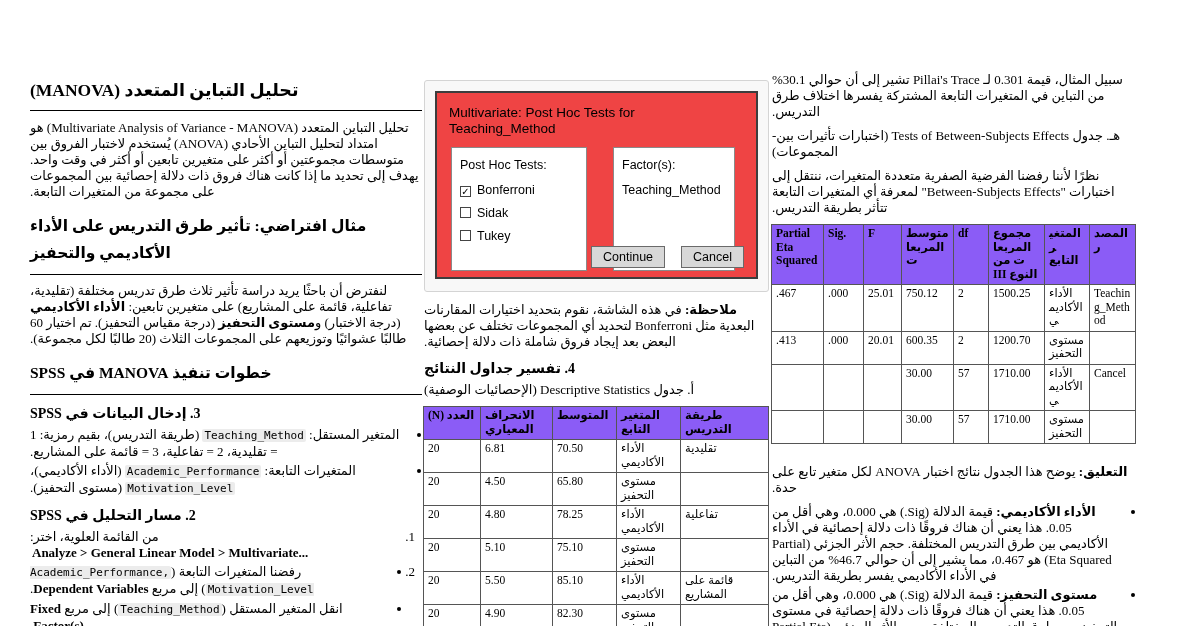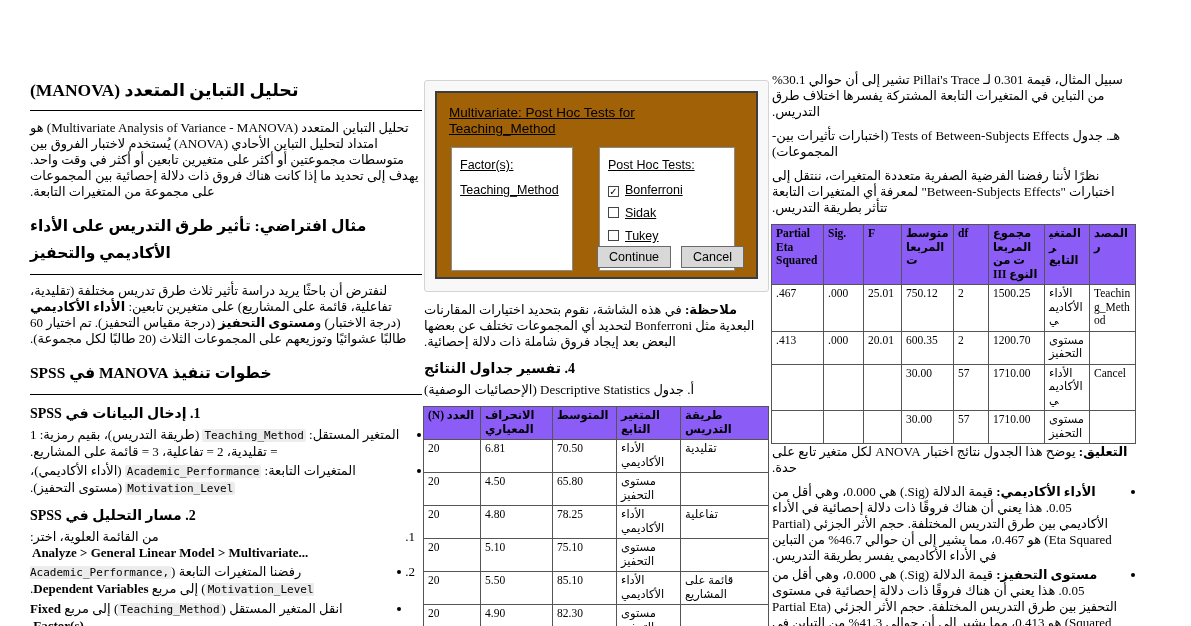--- a/index.html
+++ b/index.html
@@ -27,34 +27,34 @@
   ul.doc { list-style:disc; padding-right:16px; margin:0 0 8px; }
   ol.doc { list-style:decimal; padding-right:20px; margin:0 0 8px; }
   ul.doc li, ol.doc li { margin-bottom:3px; }
   ul.sub { list-style:disc; padding-right:16px; margin:3px 0 2px; }
   .cmd { direction:ltr; text-align:left; font-weight:bold; padding-left:2px; }
   .indent-end { margin-left:28px; margin-right:4px; }
 
   
   .figure { background:#f8f8f8; border:1px solid #d4d4d4; border-radius:3px;
             padding:10px; height:212px; margin-bottom:10px; }
-  .dialog { direction:ltr; text-align:left; position:relative; background:#a16207;
+  .dialog { direction:ltr; text-align:left; position:relative; background:#ef4444;
             border:2px solid #3d3d3d; height:188px; width:100%;
-            font-family:"Liberation Sans","DejaVu Sans",sans-serif; font-size:13.5px;text-decoration:underline; }
+            font-family:"Liberation Sans","DejaVu Sans",sans-serif; font-size:13.5px; }
   .dlg-title { padding:12px 12px 10px; }
   .dlg-panels { display:flex; gap:26px; padding:0 14px; }
   .panel { border:1px solid #8a8a8a; background:#fff; padding:9px 8px; font-size:12.5px; height:124px; }
   .panel-factors { width:122px; }
   .panel-posthoc { width:136px; }
   .panel .lbl { margin-bottom:9px; }
   .cb-row { margin-bottom:7px; cursor:default; }
   .cb { display:inline-block; width:11px; height:11px; border:1px solid #444;
         font-size:10px; line-height:10px; text-align:center; vertical-align:-1px;
         margin-right:6px; background:#fff; }
-  .dlg-buttons { position:absolute; bottom:9px; right:12px; display:flex; gap:10px;margin-top:14px; }
+  .dlg-buttons { position:absolute; bottom:9px; right:12px; display:flex; gap:16px;margin-top:14px; }
   .btn { background:#d8d8d8; border:1px solid #6a6a6a; padding:3px 11px;
          font-size:12.5px; font-family:"Liberation Sans","DejaVu Sans",sans-serif; }
 
   
   table.stat { border-collapse:collapse; width:100%; table-layout:fixed;
                border:1.5px solid #222; font-size:11.5px; line-height:13.5px; }
   table.stat th, table.stat td { border:1px solid #555; padding:2px 4px 3px;
                text-align:left; vertical-align:top; overflow-wrap:anywhere; word-break:break-word; }
   table.stat th { background:#8b5cf6; font-weight:bold; }
   table.desc col.c1{width:88px} table.desc col.c2{width:64px} table.desc col.c3{width:64px}
@@ -68,21 +68,21 @@
 <body>
 
 <div class="page">
 
   <div class="col col-left">
     <h1 class="doc">تحليل التباين المتعدد (MANOVA)</h1>
     <p class="doc"><span>تحليل التباين المتعدد (Multivariate Analysis of Variance - MANOVA) هو امتداد لتحليل التباين الأحادي (ANOVA) يُستخدم لاختبار الفروق بين متوسطات مجموعتين أو أكثر على متغيرين تابعين أو أكثر في وقت واحد. يهدف إلى تحديد ما إذا كانت هناك فروق ذات دلالة إحصائية بين المجموعات على مجموعة من المتغيرات التابعة.</span></p>
     <h2 class="doc">مثال افتراضي: تأثير طرق التدريس على الأداء الأكاديمي والتحفيز</h2>
     <p class="doc"><span>لنفترض أن باحثًا يريد دراسة تأثير ثلاث طرق تدريس مختلفة (تقليدية، تفاعلية، قائمة على المشاريع) على متغيرين تابعين: </span><span class="b">الأداء الأكاديمي</span><span> (درجة الاختبار) و</span><span class="b">مستوى التحفيز</span><span> (درجة مقياس التحفيز). تم اختيار 60 طالبًا عشوائيًا وتوزيعهم على المجموعات الثلاث (20 طالبًا لكل مجموعة).</span></p>
     <h2 class="doc">خطوات تنفيذ MANOVA في SPSS</h2>
-    <h3 class="doc">1. إدخال البيانات في SPSS</h3>
+    <h3 class="doc">3. إدخال البيانات في SPSS</h3>
     <ul class="doc">
       <li><span>المتغير المستقل: </span><span class="code">Teaching_Method</span><span> (طريقة التدريس)، بقيم رمزية: 1 = تقليدية، 2 = تفاعلية، 3 = قائمة على المشاريع.</span></li>
       <li><span>المتغيرات التابعة: </span><span class="code">Academic_Performance</span><span> (الأداء الأكاديمي)، </span><span class="code">Motivation_Level</span><span> (مستوى التحفيز).</span></li>
     </ul>
     <h3 class="doc">2. مسار التحليل في SPSS</h3>
     <ol class="doc">
       <li>
         <div><span>من القائمة العلوية، اختر:</span></div>
         <div class="cmd" dir="ltr">Analyze &gt; General Linear Model &gt; Multivariate...</div>
       </li>
@@ -94,31 +94,31 @@
       </li>
 
     </ol>
   </div>
 
   <div class="col col-mid">
     <div class="figure">
       <div class="dialog">
         <div class="dlg-title">Multivariate: Post Hoc Tests for Teaching_Method</div>
         <div class="dlg-panels">
-          <div class="panel panel-factors">
-            <div class="lbl">Factor(s):</div>
-            <div>Teaching_Method</div>
-          </div>
           <div class="panel panel-posthoc">
             <div class="lbl">Post Hoc Tests:</div>
             <div>
                 <div class="cb-row"><span class="cb">✓</span><span>Bonferroni</span></div>
                 <div class="cb-row"><span class="cb"></span><span>Sidak</span></div>
                 <div class="cb-row"><span class="cb"></span><span>Tukey</span></div>
               </div>
+          </div>
+          <div class="panel panel-factors">
+            <div class="lbl">Factor(s):</div>
+            <div>Teaching_Method</div>
           </div>
         </div>
         <div class="dlg-buttons">
           <button class="btn">Continue</button>
           <button class="btn">Cancel</button>
         </div>
       </div>
     </div>
     <p class="doc"><span class="b">ملاحظة:</span><span> في هذه الشاشة، نقوم بتحديد اختيارات المقارنات البعدية مثل Bonferroni لتحديد أي المجموعات تختلف عن بعضها البعض بعد إيجاد فروق شاملة ذات دلالة إحصائية.</span></p>
     <h3 class="doc">4. تفسير جداول النتائج</h3>
@@ -250,21 +250,21 @@
             <td dir="auto">مستوى التحفيز</td>
             <td dir="auto">1710.00</td>
             <td dir="auto">57</td>
             <td dir="auto">30.00</td>
             <td dir="auto"></td>
             <td dir="auto"></td>
             <td dir="auto"></td>
           </tr>
         </tbody>
     </table>
-    <p class="doc" style="margin-top:0"><span class="b">التعليق:</span><span> يوضح هذا الجدول نتائج اختبار ANOVA لكل متغير تابع على حدة.</span></p>
+    <p class="doc" style="margin-top:20px"><span class="b">التعليق:</span><span> يوضح هذا الجدول نتائج اختبار ANOVA لكل متغير تابع على حدة.</span></p>
     <ul class="doc">
       <li><span class="b">الأداء الأكاديمي:</span><span> قيمة الدلالة (Sig.) هي 0.000، وهي أقل من 0.05. هذا يعني أن هناك فروقًا ذات دلالة إحصائية في الأداء الأكاديمي بين طرق التدريس المختلفة. حجم الأثر الجزئي (Partial Eta Squared) هو 0.467، مما يشير إلى أن حوالي 46.7% من التباين في الأداء الأكاديمي يفسر بطريقة التدريس.</span></li>
       <li><span class="b">مستوى التحفيز:</span><span> قيمة الدلالة (Sig.) هي 0.000، وهي أقل من 0.05. هذا يعني أن هناك فروقًا ذات دلالة إحصائية في مستوى التحفيز بين طرق التدريس المختلفة. حجم الأثر الجزئي (Partial Eta Squared) هو 0.413، مما يشير إلى أن حوالي 41.3% من التباين في مستوى التحفيز يفسر بطريقة التدريس.</span></li>
     </ul>
 
   </div>
 
 </div>
 
 </body></html>

